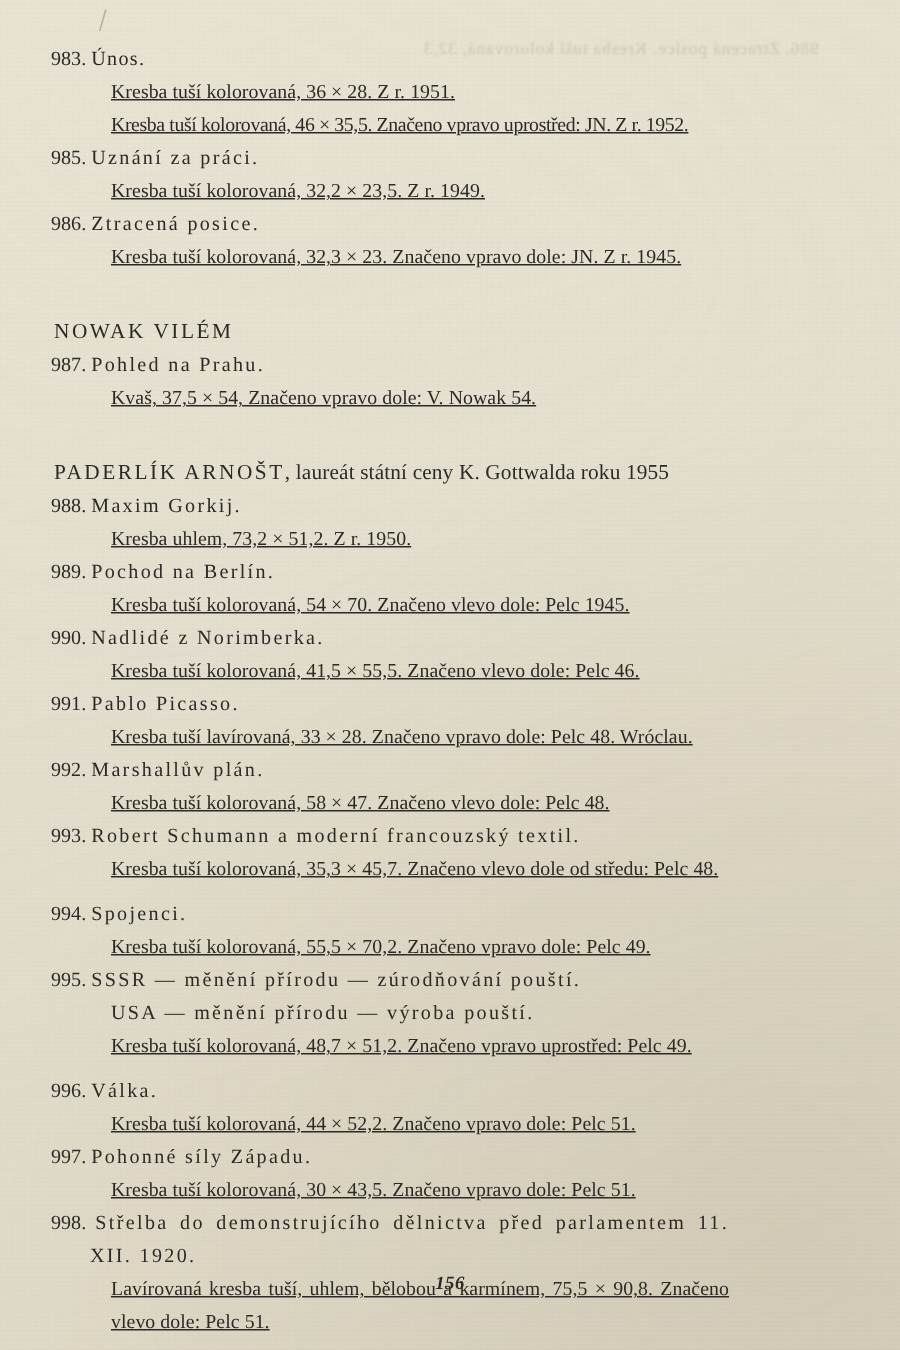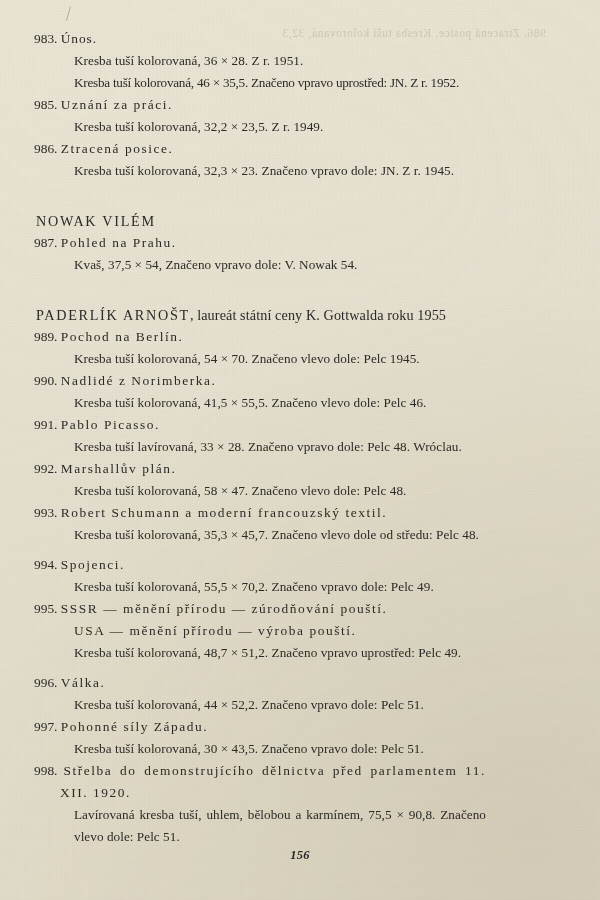--- a/index.html
+++ b/index.html
@@ -113,20 +113,21 @@
   }
   .title-txt.tight { letter-spacing: 0.9px; }
 
   .desc {
     font-size: 13.2px;
     line-height: 22px;
     letter-spacing: 0.05px;
     padding-left: 14px;
     text-align: left;
     white-space: nowrap;
+    text-decoration: underline;
   }
   .desc.justify {
     white-space: normal;
     text-align: justify;
     text-align-last: left;
   }
   .desc.tightset { letter-spacing: -0.25px; }
   .sub-title {
     font-size: 13.4px;
     line-height: 22px;
@@ -173,20 +174,24 @@
         <div class="title-line"><span class="num">986.</span> <span class="title-txt">Ztracená posice.</span></div>
         <div class="desc">Kresba tuší kolorovaná, 32,3 × 23. Značeno vpravo dole: JN. Z r. 1945.</div>
       </div>
       <div class="artist"><span class="caps">NOWAK VILÉM</span></div>
       <div class="entry">
         <div class="title-line"><span class="num">987.</span> <span class="title-txt">Pohled na Prahu.</span></div>
         <div class="desc">Kvaš, 37,5 × 54, Značeno vpravo dole: V. Nowak 54.</div>
       </div>
       <div class="artist"><span class="caps">PADERLÍK ARNOŠT</span><span class="sub">, laureát státní ceny K. Gottwalda roku 1955</span></div>
       <div class="entry">
+        <div class="title-line"><span class="num">988.</span> <span class="title-txt">Maxim Gorkij.</span></div>
+        <div class="desc">Kresba uhlem, 73,2 × 51,2. Z r. 1950.</div>
+      </div>
+      <div class="entry">
         <div class="title-line"><span class="num">989.</span> <span class="title-txt">Pochod na Berlín.</span></div>
         <div class="desc">Kresba tuší kolorovaná, 54 × 70. Značeno vlevo dole: Pelc 1945.</div>
       </div>
       <div class="entry">
         <div class="title-line"><span class="num">990.</span> <span class="title-txt">Nadlidé z Norimberka.</span></div>
         <div class="desc">Kresba tuší kolorovaná, 41,5 × 55,5. Značeno vlevo dole: Pelc 46.</div>
       </div>
       <div class="entry">
         <div class="title-line"><span class="num">991.</span> <span class="title-txt">Pablo Picasso.</span></div>
         <div class="desc">Kresba tuší lavírovaná, 33 × 28. Značeno vpravo dole: Pelc 48. Wróclau.</div>

